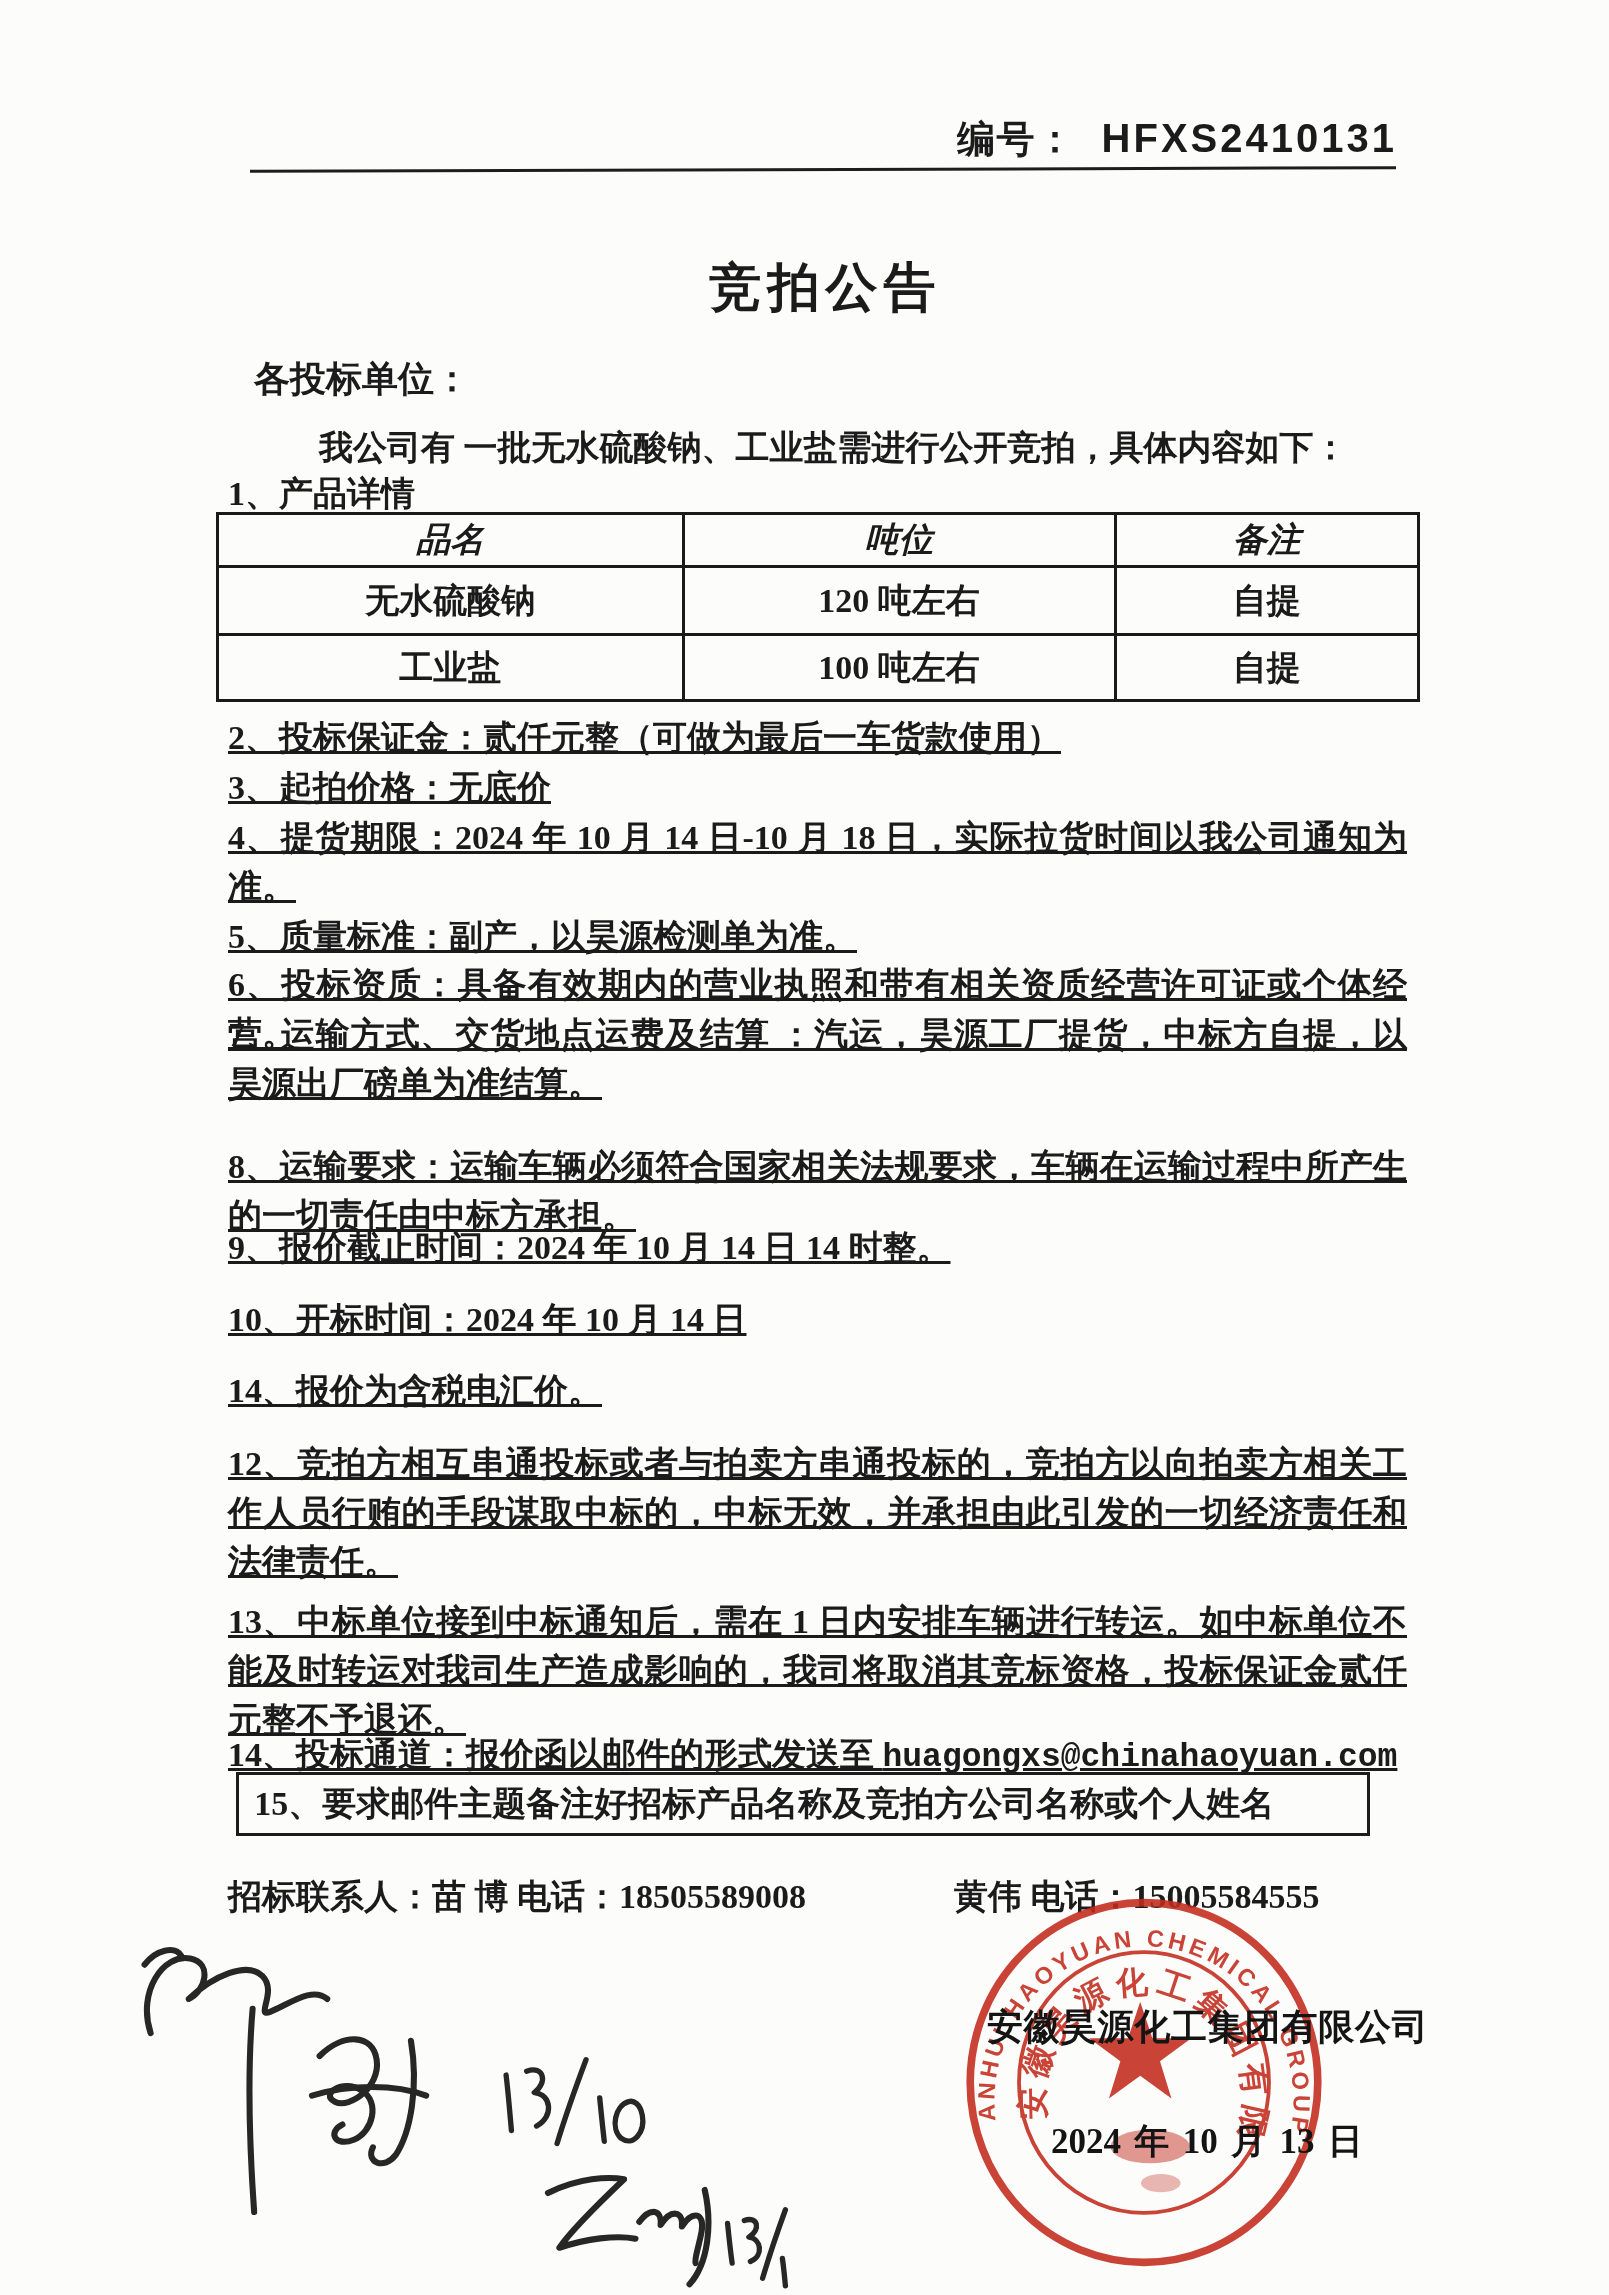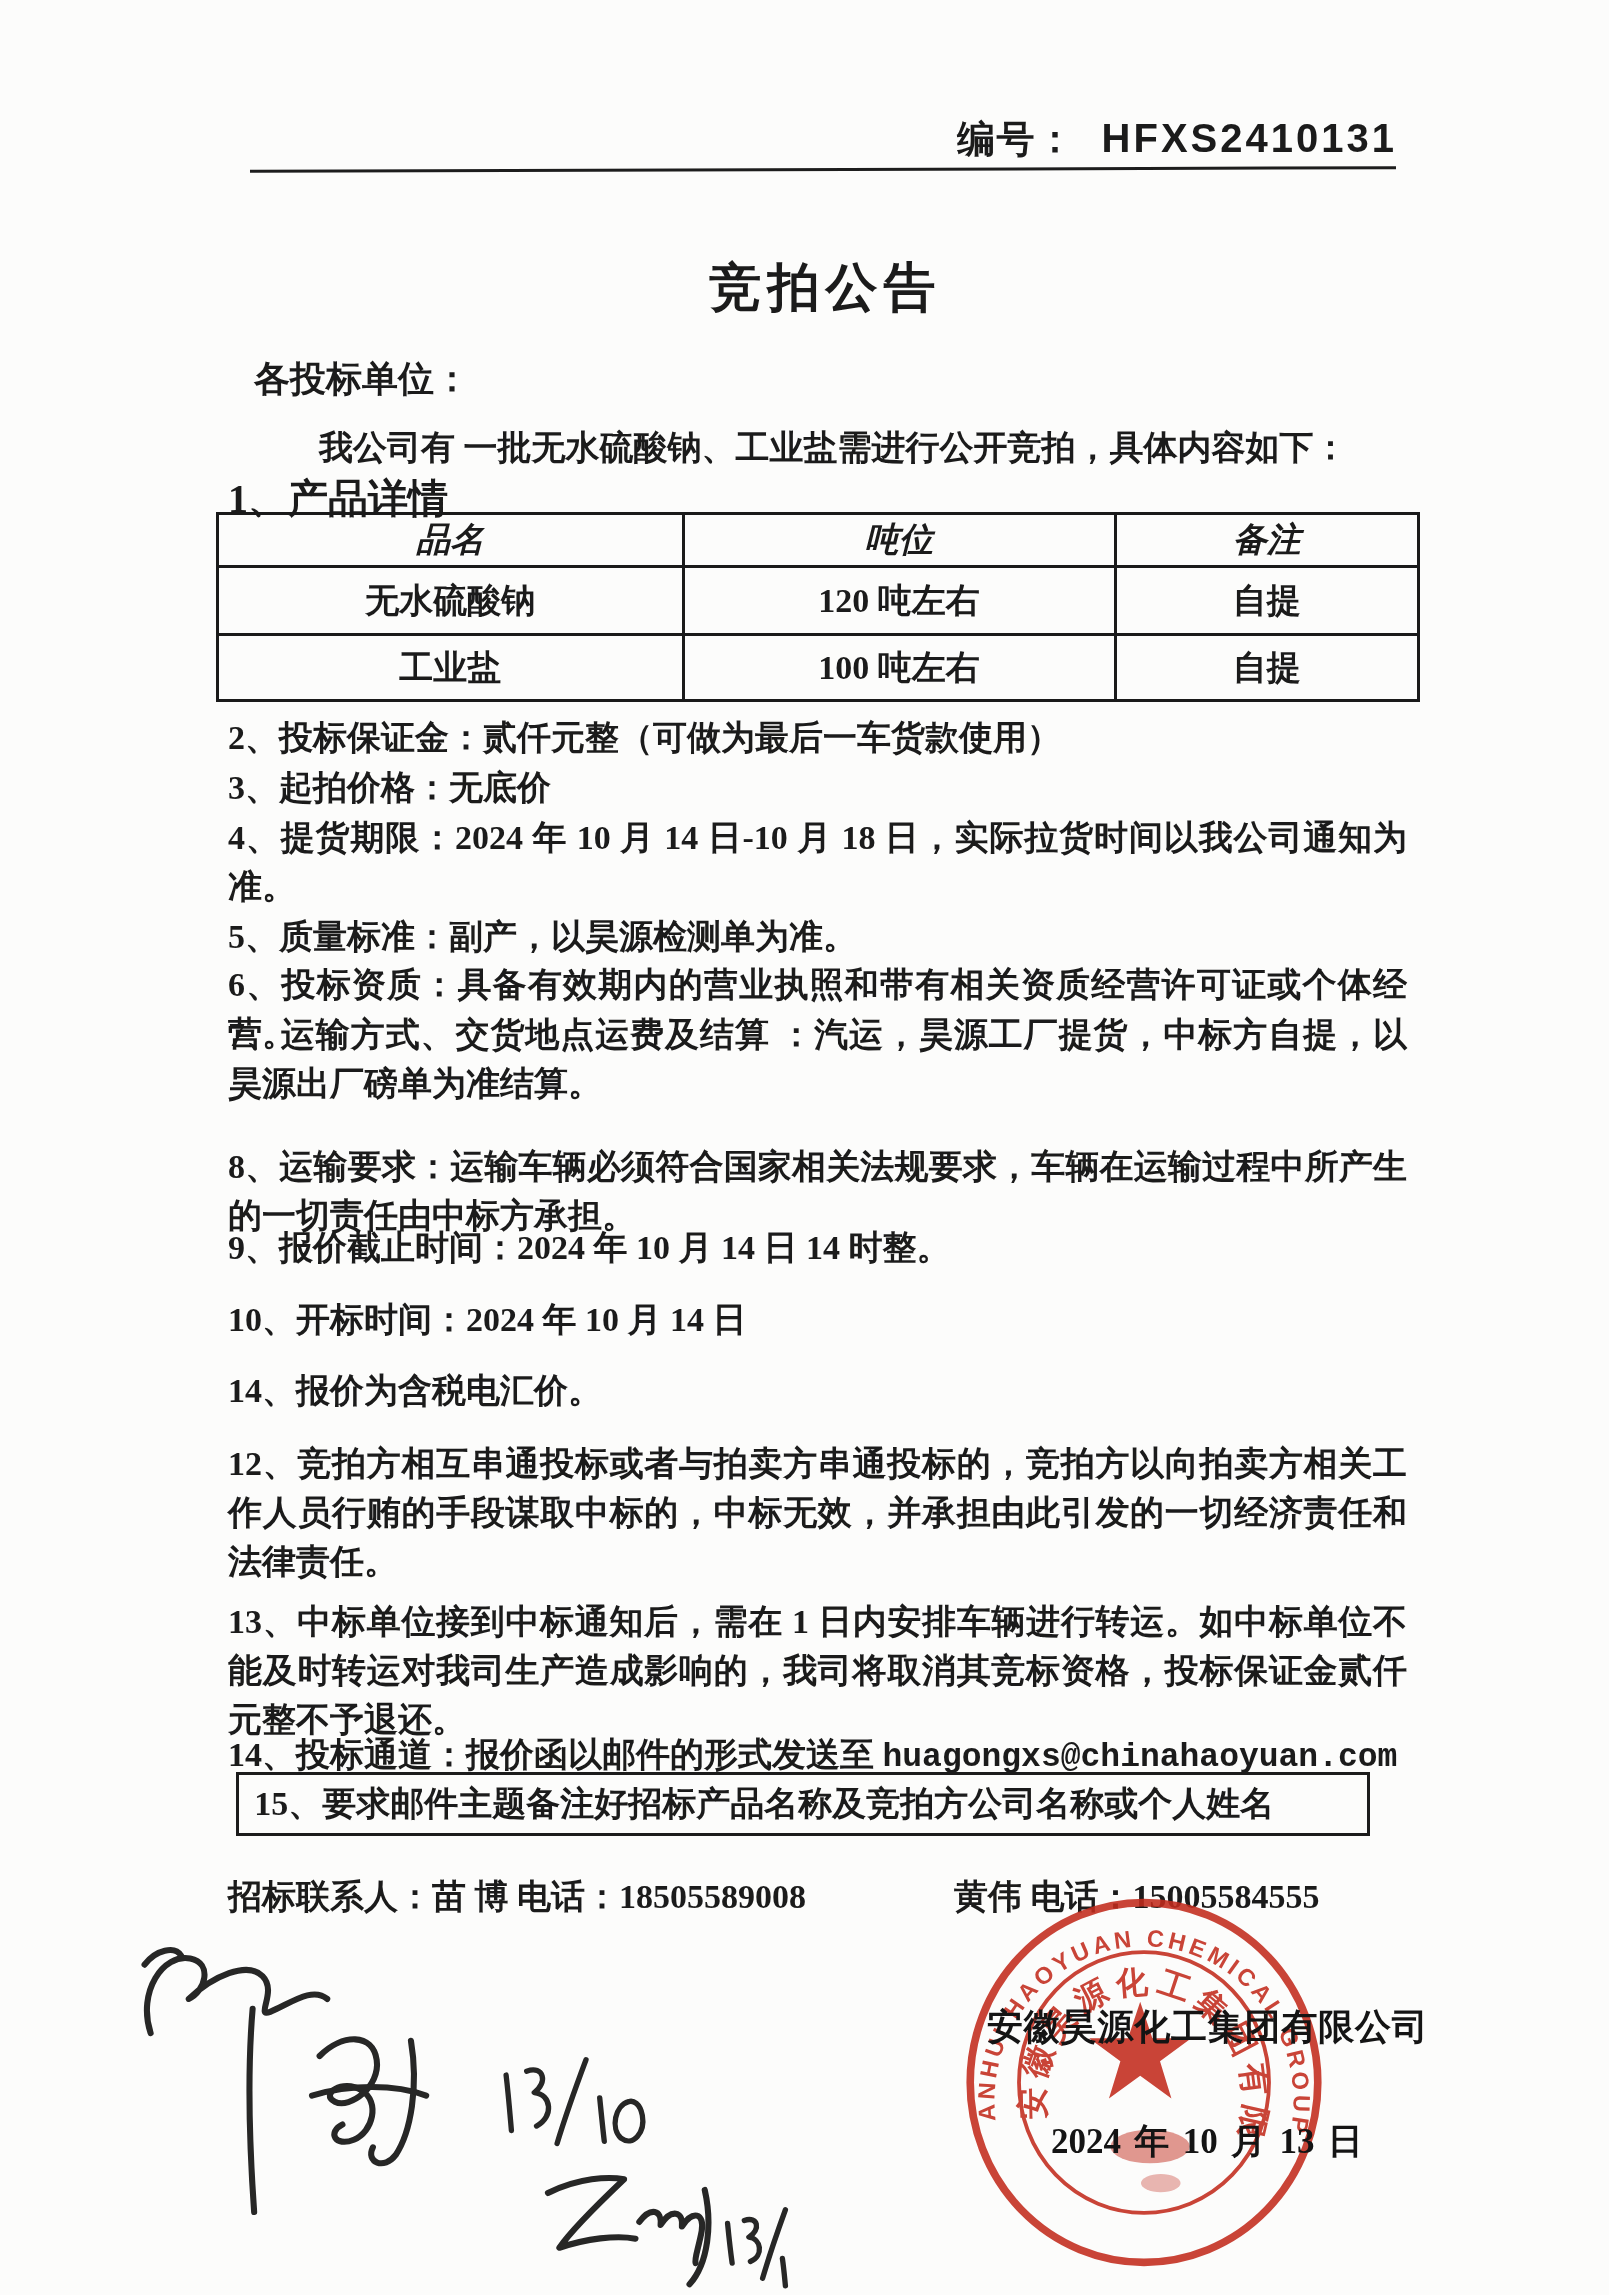--- a/index.html
+++ b/index.html
@@ -28,38 +28,38 @@
   .title{
     position:absolute;left:0;top:253px;width:1609px;
     text-align:center;padding-left:42px;box-sizing:border-box;
     font-size:52px;letter-spacing:6.1px;
   }
   .salutation{position:absolute;left:254px;top:355px;font-size:36px;}
   .intro{
     position:absolute;left:228px;top:423px;width:1188px;
     font-size:34px;text-indent:91px;line-height:49px;
   }
-  .sec1{position:absolute;left:228px;top:471px;font-size:40px;}
+  .sec1{position:absolute;left:228px;top:471px;font-size:34px;}
   
   .ptable{
     position:absolute;left:216px;top:512px;width:1204px;height:187px;
     border-collapse:collapse;table-layout:fixed;
   }
   .ptable td{
     border:3px solid #1a1a1a;text-align:center;vertical-align:middle;
     font-size:34px;font-weight:bold;padding:0;
   }
   .ptable .co1{width:38.8%;} .ptable .co2{width:36%;} .ptable .co3{width:25.2%;}
   .ptable tr:nth-child(1) td{height:50px;font-style:italic;}
   .ptable tr:nth-child(2) td{height:65px;}
   .ptable tr:nth-child(3) td{height:63px;}
   
   .clause{
     position:absolute;left:228px;width:1179px;
-    font-size:34px;line-height:49px;text-align:justify;
+    font-size:34px;line-height:49px;text-align:justify;text-decoration:underline;
   }
   .c2{top:713px;} .c3{top:763px;} .c4{top:813px;} .c5{top:912px;}
   .c6{top:960px;} .c7{top:1010px;} .c8{top:1142px;} .c9{top:1223px;}
   .c10{top:1295px;} .c11{top:1366px;} .c12{top:1439px;} .c13{top:1561px;margin-top:36px;}
   .c14{top:1730px;}
   .email{
     font-family:"Liberation Mono","DejaVu Sans Mono",monospace;
     font-size:33px;letter-spacing:0;
   }
   .box15{

